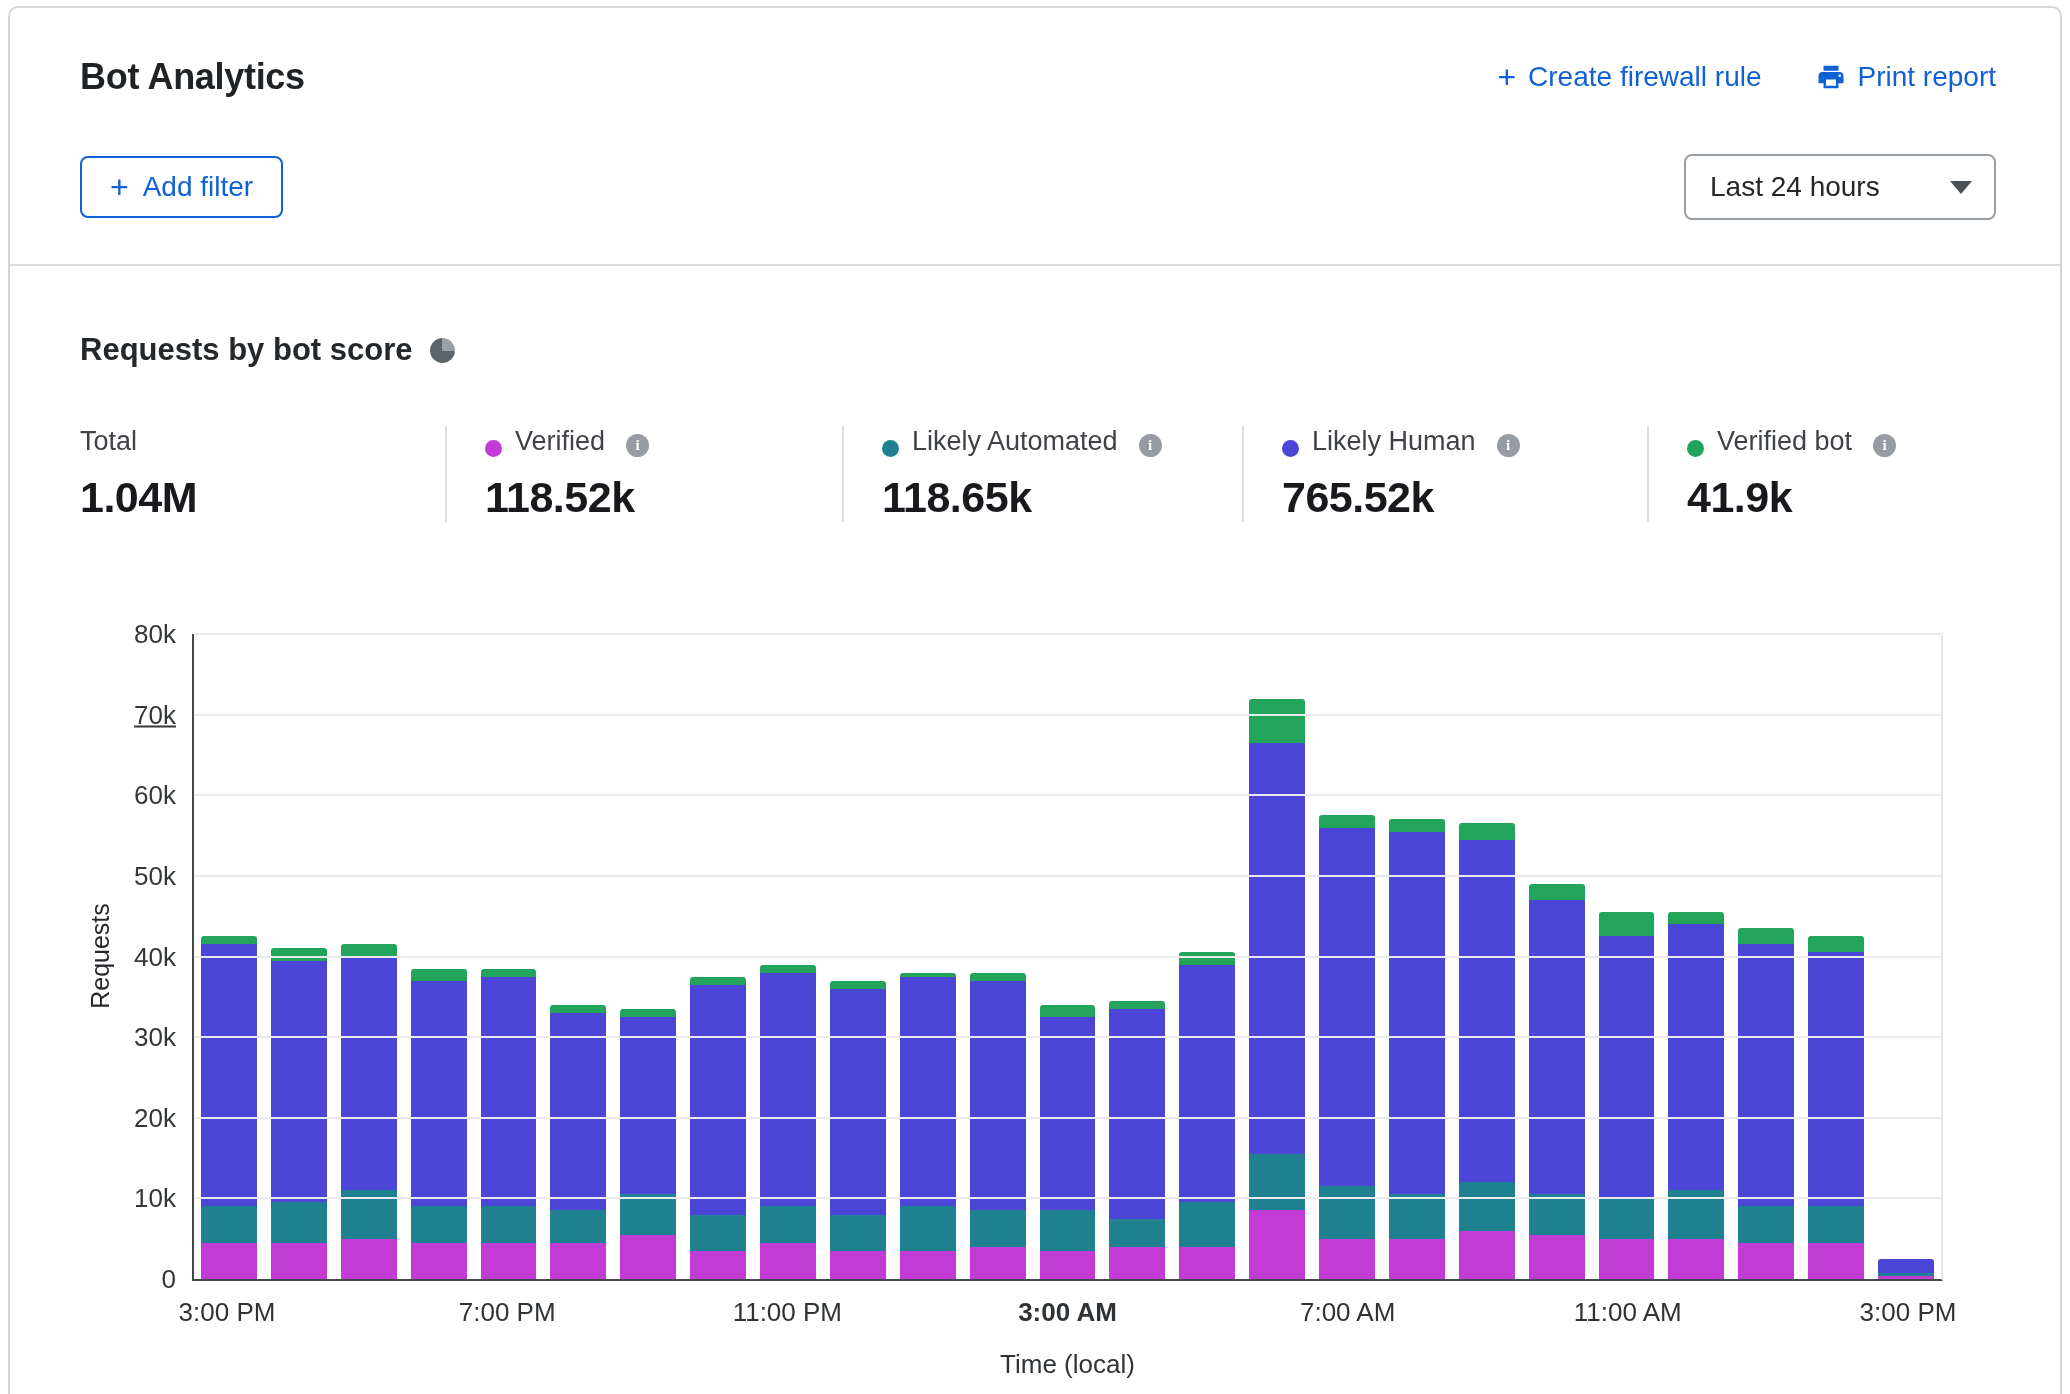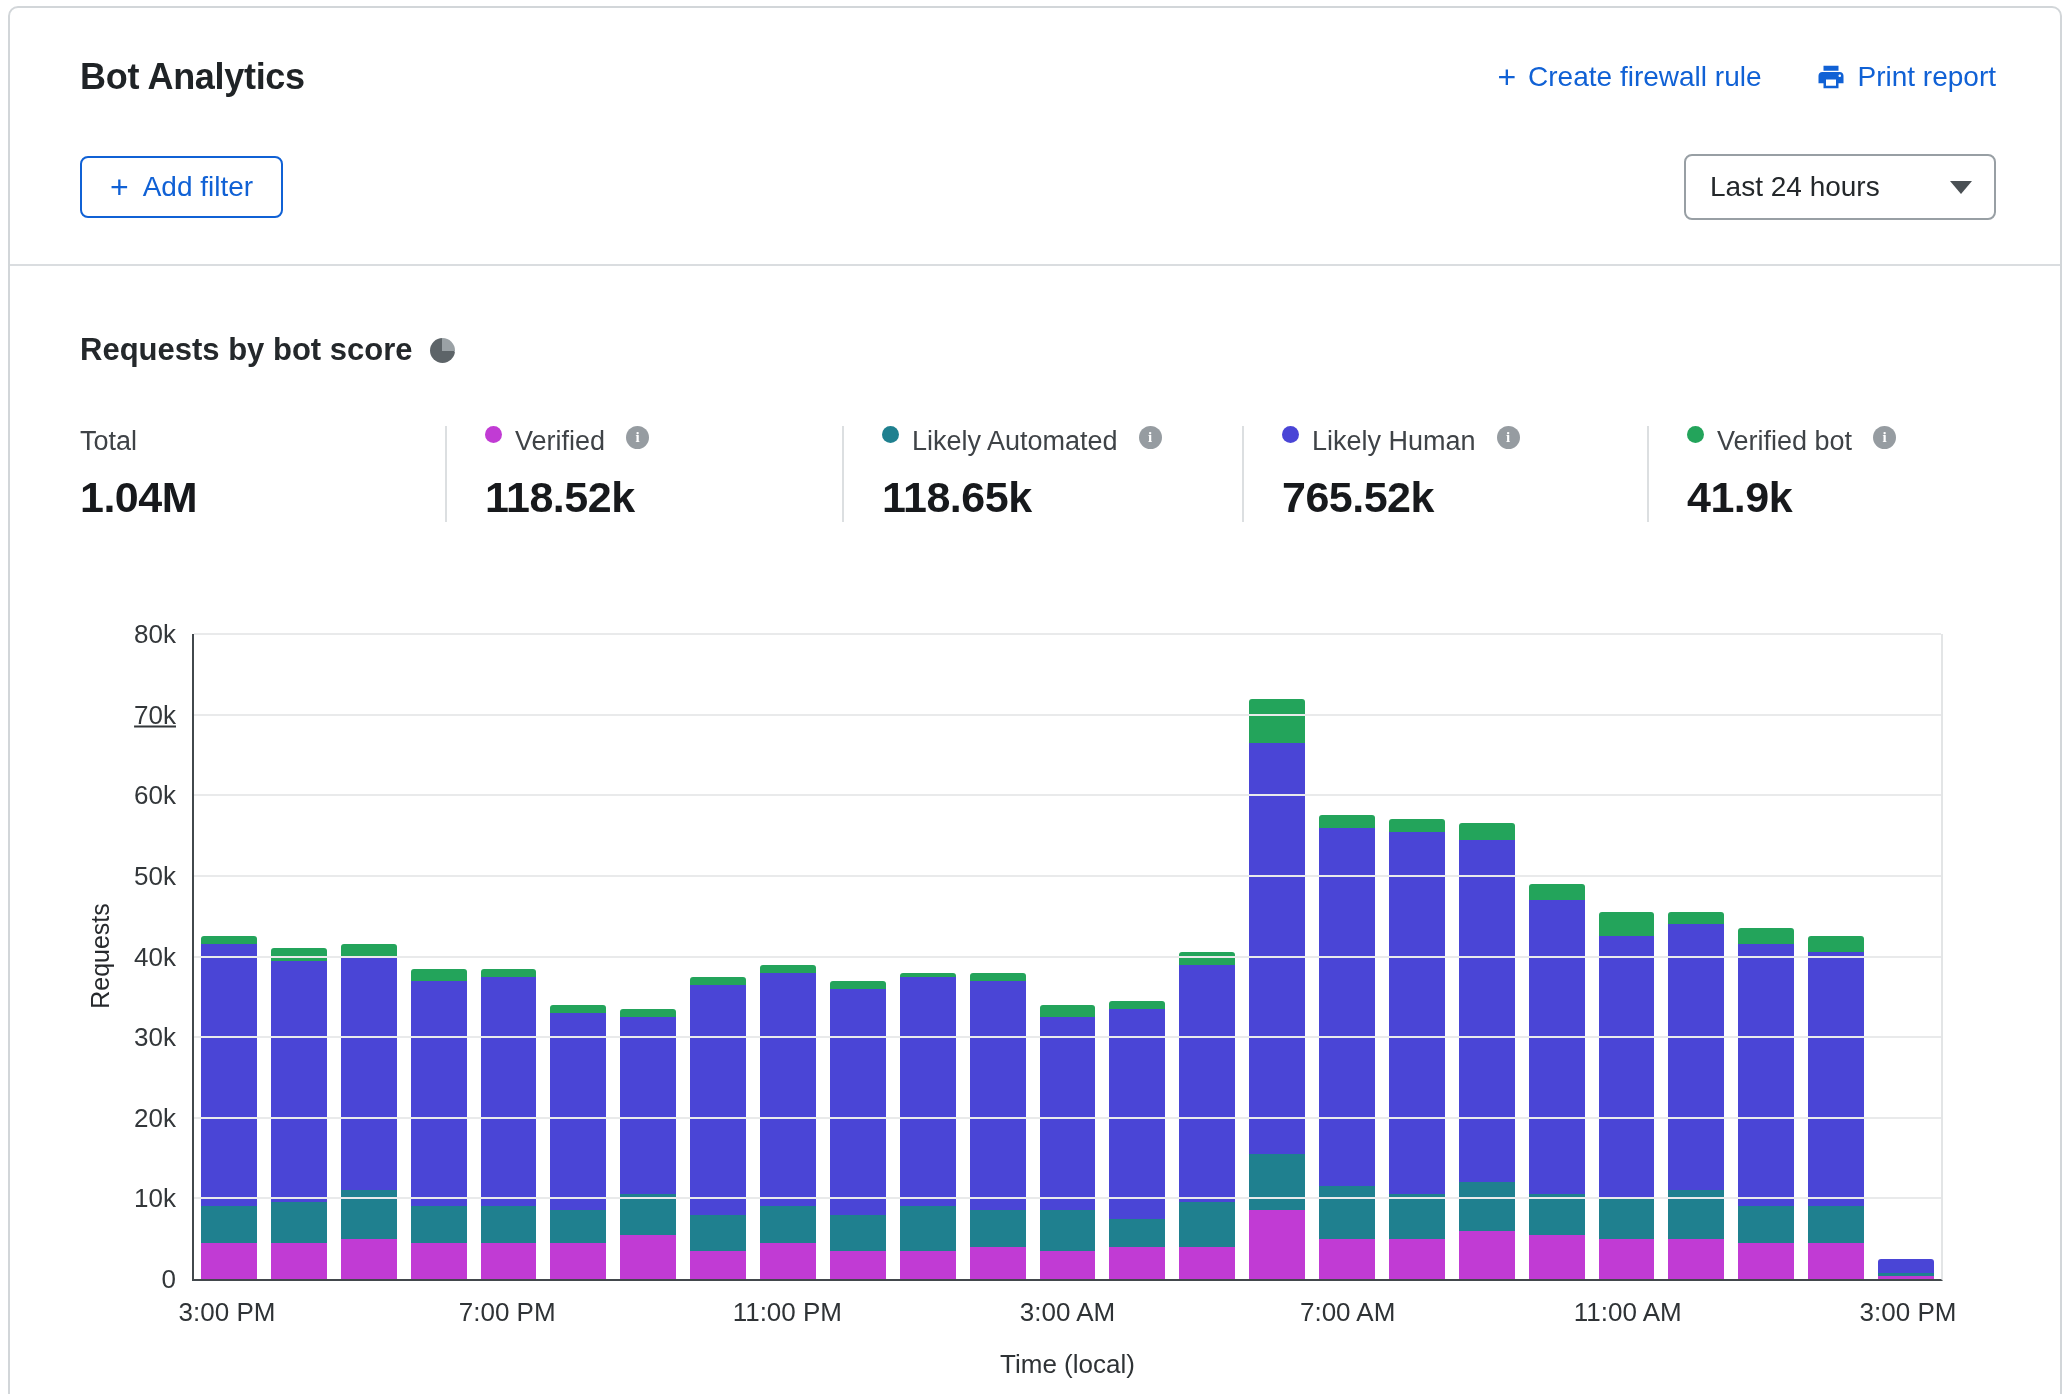--- a/index.html
+++ b/index.html
@@ -36,21 +36,21 @@
   h2{margin:0;font-size:31px;font-weight:700;color:#24282b;}
   .pie-icon{width:25px;height:25px;border-radius:50%;
     background:conic-gradient(#9aa1a5 0 95deg,#5d6468 95deg 360deg);}
   .stats{display:flex;margin-top:58px;}
   .stat{box-sizing:border-box;}
   .stat + .stat{border-left:2px solid #dcdfe1;padding-left:38px;}
   .stat:nth-child(1){width:365px;}
   .stat:nth-child(2){width:397px;}
   .stat:nth-child(3){width:400px;}
   .stat:nth-child(4){width:405px;}
-  .stat-label{display:flex;align-items:flex-start;gap:13px;font-size:27px;color:#3f4347;}
+  .stat-label{display:flex;align-items:flex-end;gap:13px;font-size:27px;color:#3f4347;}
   .dot{width:17px;height:17px;border-radius:50%;background:#888;flex:0 0 auto;}
   .info{width:23px;height:23px;border-radius:50%;background:#969ca1;color:#fff;margin-left:8px;
     display:inline-flex;align-items:center;justify-content:center;font-size:15px;font-weight:700;
     font-family:"Liberation Serif", serif;cursor:pointer;}
   .info::before{content:"i";}
   .stat-value{margin-top:16px;font-size:43px;font-weight:700;color:#17191c;letter-spacing:-0.5px;}
   
   .chart-wrap{position:relative;margin-top:92px;height:780px;}
   .yaxis-labels{position:absolute;left:0;top:20px;width:96px;height:645px;}
   .ytick{position:absolute;right:0;transform:translateY(50%);font-size:26px;color:#33373a;}
@@ -319,21 +319,21 @@
           <div class="bar-slot">
             <div class="bar-seg" style="height: 2.125%; background: rgb(74, 69, 214);"></div>
             <div class="bar-seg" style="height: 0.5%; background: rgb(31, 128, 143);"></div>
             <div class="bar-seg" style="height: 0.5%; background: rgb(193, 59, 212);"></div>
           </div>
         </div>
       <div class="xaxis">
           <div class="xtick" style="left: 2%;">3:00 PM</div>
           <div class="xtick" style="left: 18%;">7:00 PM</div>
           <div class="xtick" style="left: 34%;">11:00 PM</div>
-          <div class="xtick" style="left: 50%;">3:00 AM</div>
+          <div class="xtick" style="left: 50%; font-weight: bold;">3:00 AM</div>
           <div class="xtick" style="left: 66%;">7:00 AM</div>
           <div class="xtick" style="left: 82%;">11:00 AM</div>
           <div class="xtick" style="left: 98%;">3:00 PM</div>
         </div>
       <div class="xlabel">Time (local)</div>
     </div>
   </div>
 
 </div>
 

